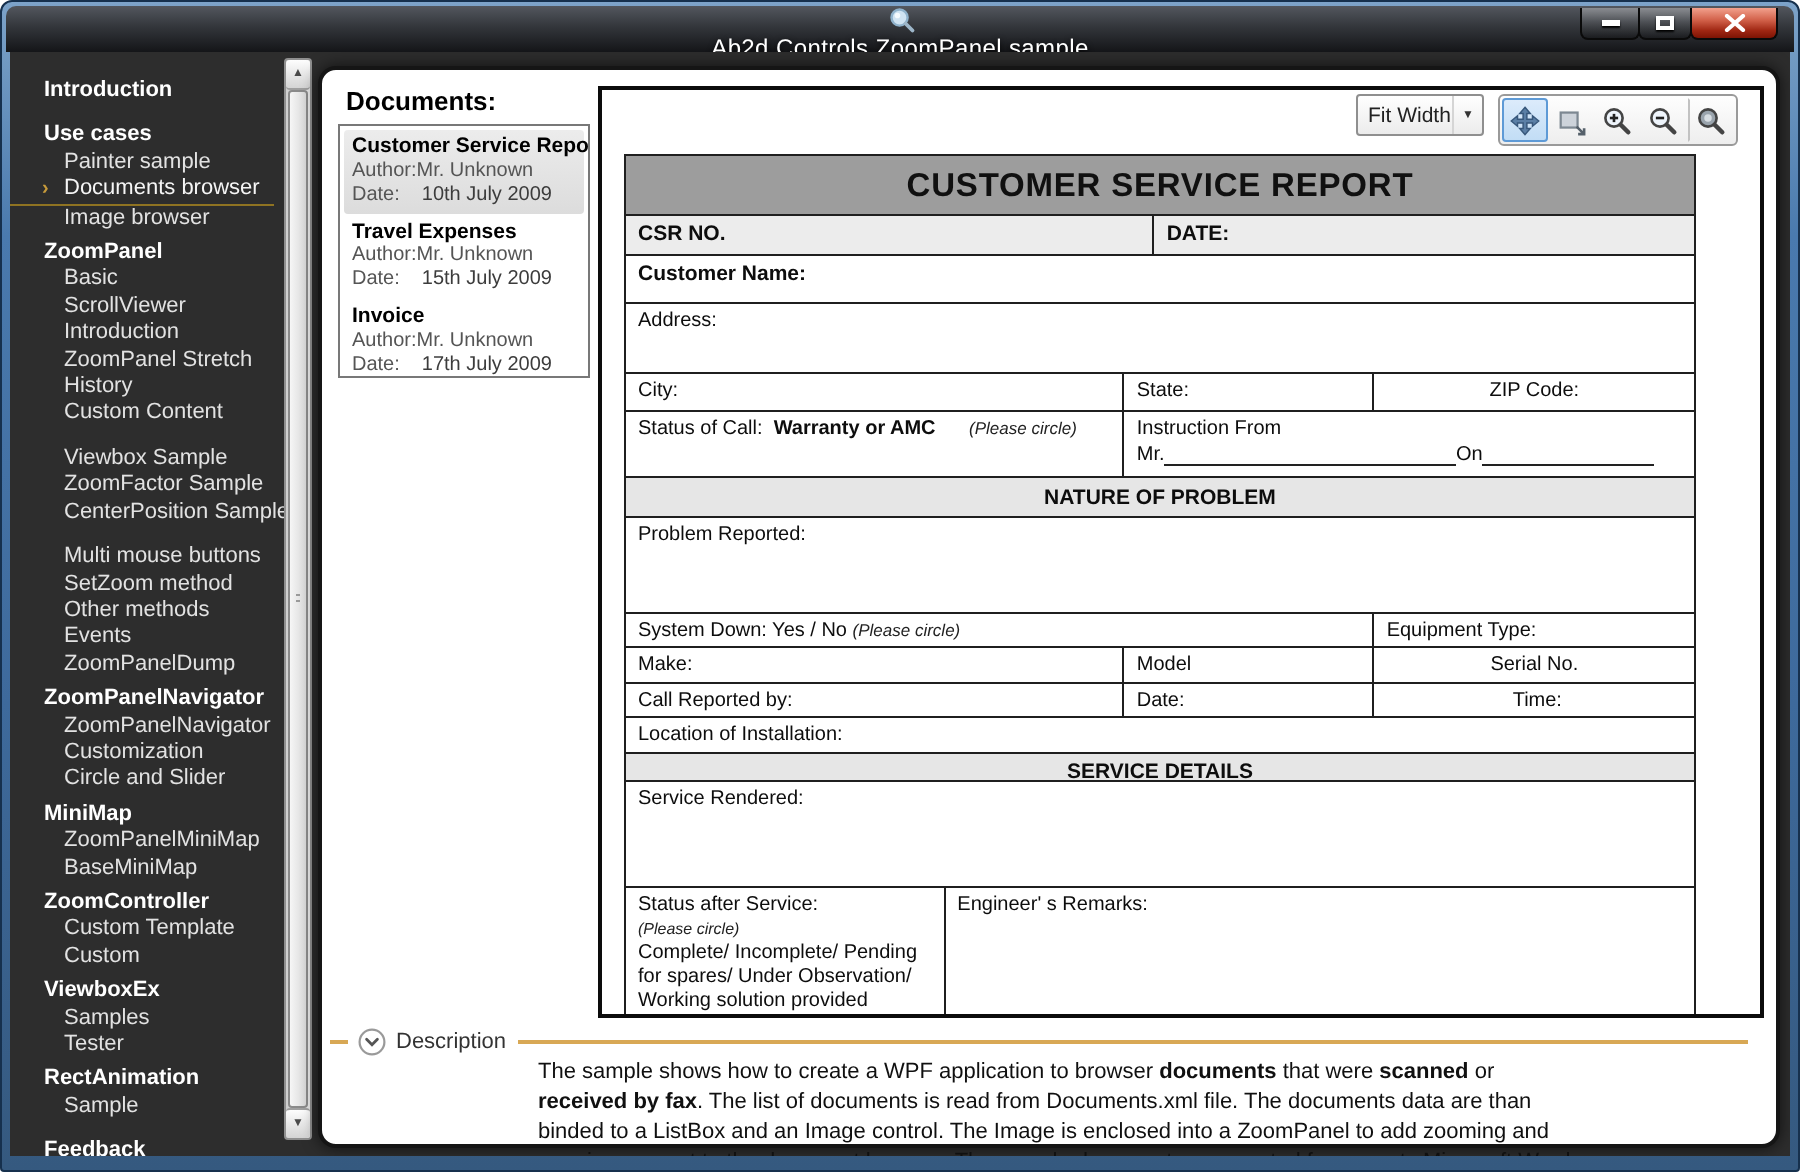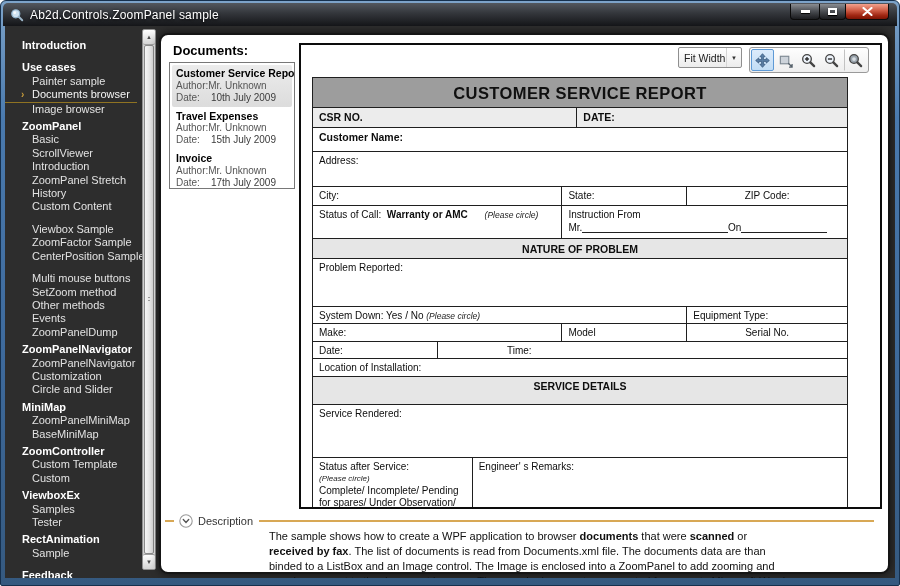--- a/index.html
+++ b/index.html
@@ -2,21 +2,21 @@
 <html><head>
 <meta charset="utf-8">
 <style>
   html,body{margin:0;padding:0;}
   .stage{position:relative;width:900px;height:586px;overflow:hidden;
          font-family:"Liberation Sans","DejaVu Sans",sans-serif;background:#1c3ce;}
   
   .frame{position:absolute;inset:0;border:1px solid #16304d;border-radius:6px 6px 2px 2px;
          background:linear-gradient(180deg,#7da3c9 0%,#4a7aae 20%,#3e6a9c 60%,#35597f 100%);box-sizing:border-box;}
   .titlebar{position:absolute;top:2px;left:2px;right:2px;height:23px;border-radius:5px 5px 0 0;
-         background:linear-gradient(180deg,#53575e 0%,#33363b 45%,#141518 100%);display:flex;align-items:center;}
+         background:linear-gradient(180deg,#53575e 0%,#33363b 45%,#141518 100%);display:flex;align-items:center;flex-direction:column;}
   .app-icon{width:14px;height:14px;margin:0 6px 0 7px;flex:0 0 auto;}
   .title-text{color:#fff;font-size:12px;text-shadow:0 1px 3px #000;letter-spacing:.2px;}
   .win-btns{position:absolute;top:1px;right:8px;display:flex;}
   .wbtn{height:16px;border:1px solid #0a0a0a;border-top:none;border-radius:0 0 4px 4px;margin-left:-1px;
         background:linear-gradient(180deg,rgba(255,255,255,.33),rgba(255,255,255,.10) 45%,rgba(0,0,0,.28));
         display:flex;align-items:center;justify-content:center;box-sizing:border-box;}
   .wbtn.min{width:30px;}.wbtn.max{width:27px;}
   .wbtn.close{width:44px;background:linear-gradient(180deg,#f2a18d 0%,#d2614a 40%,#a02713 75%,#7d1404 100%);}
   .glyph-min{width:9px;height:3px;background:#fff;box-shadow:0 1px 1px #000;}
   .glyph-max{width:9px;height:7px;border:2px solid #fff;box-shadow:0 1px 1px #000;box-sizing:border-box;}
@@ -346,27 +346,28 @@
             <div class="fr" style="height:17px;">
               <div class="fc w70"><span>System Down: Yes / No</span> <span class="fnote">(Please circle)</span></div>
               <div class="fc" style="flex:1;">Equipment Type:</div>
             </div>
             <div class="fr" style="height:18px;">
               <div class="fc w47">Make:</div>
               <div class="fc w23">Model</div>
               <div class="fc w30">Serial No.</div>
             </div>
             <div class="fr" style="height:17px;">
+              <div class="fc w47">Call Reported by:</div>
               <div class="fc w23">Date:</div>
               <div class="fc w30" style="padding-left:9px;">Time:</div>
             </div>
             <div class="fr" style="height:18px;">
                 <div class="fc" style="width:100%;">Location of Installation:</div>
               </div>
-            <div class="fr" style="height:28px;">
+            <div class="fr" style="height:14px;">
                 <div class="fc fsub" style="width:100%;line-height:13px;">SERVICE DETAILS</div>
               </div>
             <div class="fr" style="height:53px;">
                 <div class="fc" style="width:100%;">Service Rendered:</div>
               </div>
             <div class="fr" style="height:75px;border-bottom:none;">
               <div class="fc" style="flex:1;line-height:12px;">
                 <div>Status after Service:</div>
                 <div class="fnote" style="font-size:8px;">(Please circle)</div>
                 <div>Complete/ Incomplete/ Pending for spares/ Under Observation/ Working solution provided</div>

